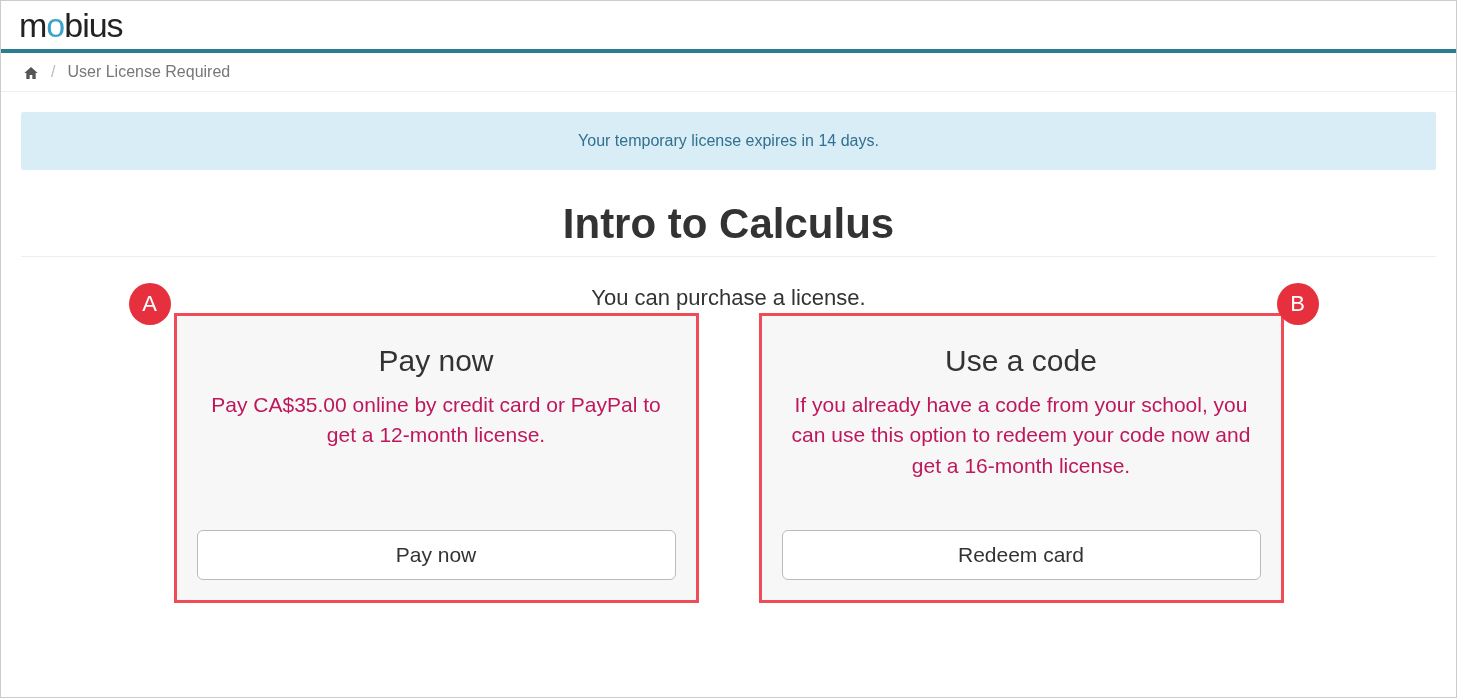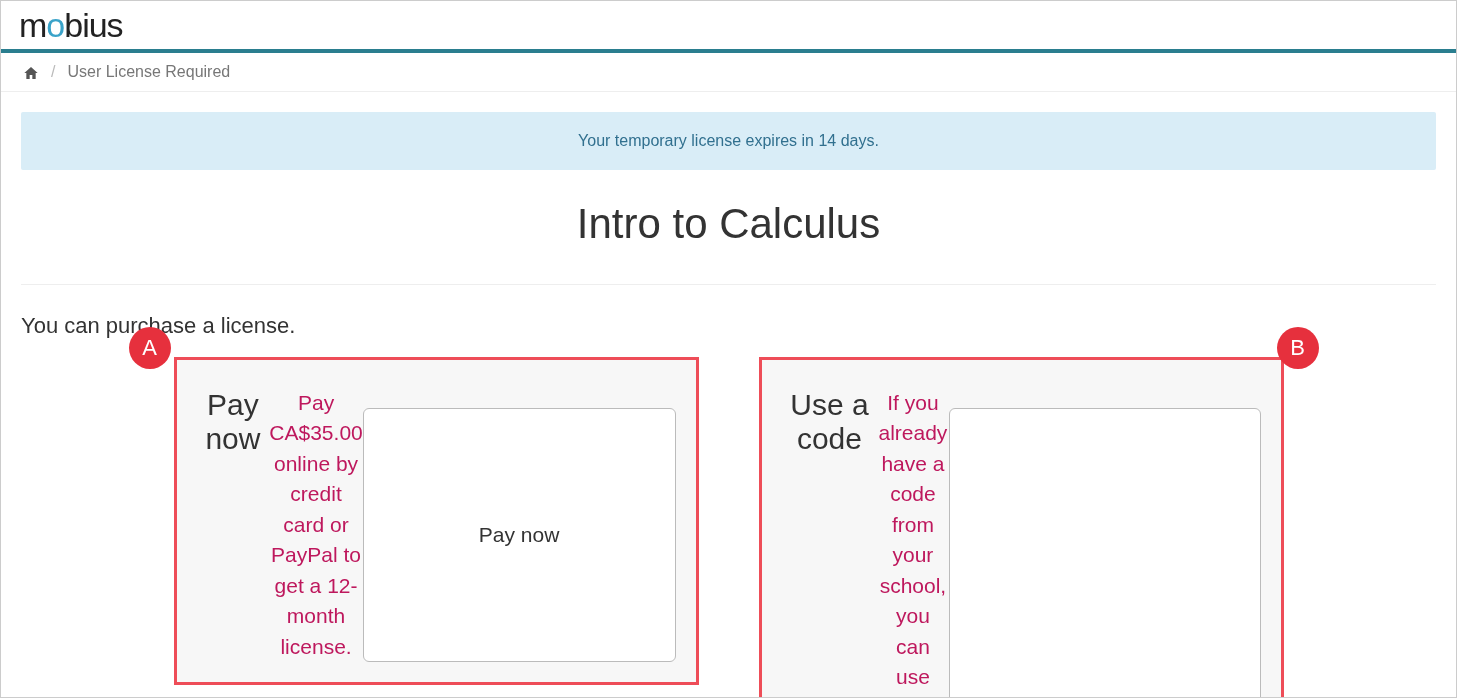--- a/index.html
+++ b/index.html
@@ -6,29 +6,29 @@
     body { font-family: "Helvetica Neue", Helvetica, Arial, sans-serif; color: #333; background: #fff; width: 1457px; height: 698px; border: 1px solid #ccc; overflow: hidden; }
     .header { padding: 8px 18px; border-bottom: 4px solid #2a7e8f; display: flex; align-items: center; height: 52px; }
     .logo { font-size: 34px; font-weight: 300; letter-spacing: -1px; color: #222; display: inline-flex; align-items: baseline; }
     .logo .o-umlaut { position: relative; color: #3aa3c9; }
     .logo .o-umlaut::before { content: "¨"; position: absolute; top: -20px; left: 50%; transform: translateX(-50%); color:#3aa3c9; font-size:34px;}
     .breadcrumb { padding: 10px 22px; border-bottom: 1px solid #eee; display: flex; align-items: center; font-size: 16px; color: #777; }
     .breadcrumb .home-icon { color: #555; }
     .breadcrumb .sep { margin: 0 12px; color: #bbb; }
     .content { padding: 20px; }
     .alert { background: #d9edf7; color: #31708f; text-align: center; padding: 20px; font-size: 16px; border-radius: 2px; margin-bottom: 30px;}
-    .course-title { text-align: center; font-size: 42px; font-weight: 400; color: #333; margin-bottom: 36px;}
+    .course-title { text-align: center; font-size: 42px; font-weight: 700; color: #333; margin-bottom: 8px;}
     hr.sep { border: none; border-top: 1px solid #eee; margin: 0 0 28px;}
-    .sub-text { text-align: left; font-size: 22px; color: #333; margin-bottom: 18px;}
+    .sub-text { text-align: center; font-size: 22px; color: #333; margin-bottom: 2px;}
     .cards { display: flex; justify-content: center; gap: 60px; }
     .card-wrapper { position: relative; }
     .marker { position: absolute; top: -30px; width: 42px; height: 42px; border-radius: 50%; background: #e6303d; color: #fff; display:flex; align-items:center; justify-content:center; font-size: 22px; font-weight: 400;}
     .marker-a { left: -45px; }
     .marker-b { right: -35px; }
-    .card { width: 525px; min-height: 290px; border: 3px solid #ee4d58; background: #f7f7f7; padding: 28px 20px 20px; text-align: center; display:flex; flex-direction: row;}
+    .card { width: 525px; min-height: 290px; border: 3px solid #ee4d58; background: #f7f7f7; padding: 28px 20px 20px; text-align: center; display:flex; flex-direction: column;}
     .card h2 { font-size: 30px; font-weight: 400; margin-bottom: 12px;}
     .card p { font-size: 21px; color: #be185d; line-height: 1.45; flex: 0;}
     .spacer { flex: 1;}
     .card-btn { background: #fff; border: 1px solid #bbb; border-radius: 6px; padding: 12px; font-size: 21px; color:#333; cursor:pointer; width: 100%; margin-top:20px;}
     .home-svg { width:16px; height:16px; vertical-align:middle;}
     .mobius-logo { font-family: Arial, sans-serif;}
   </style>
 </head>
 <body>
 

